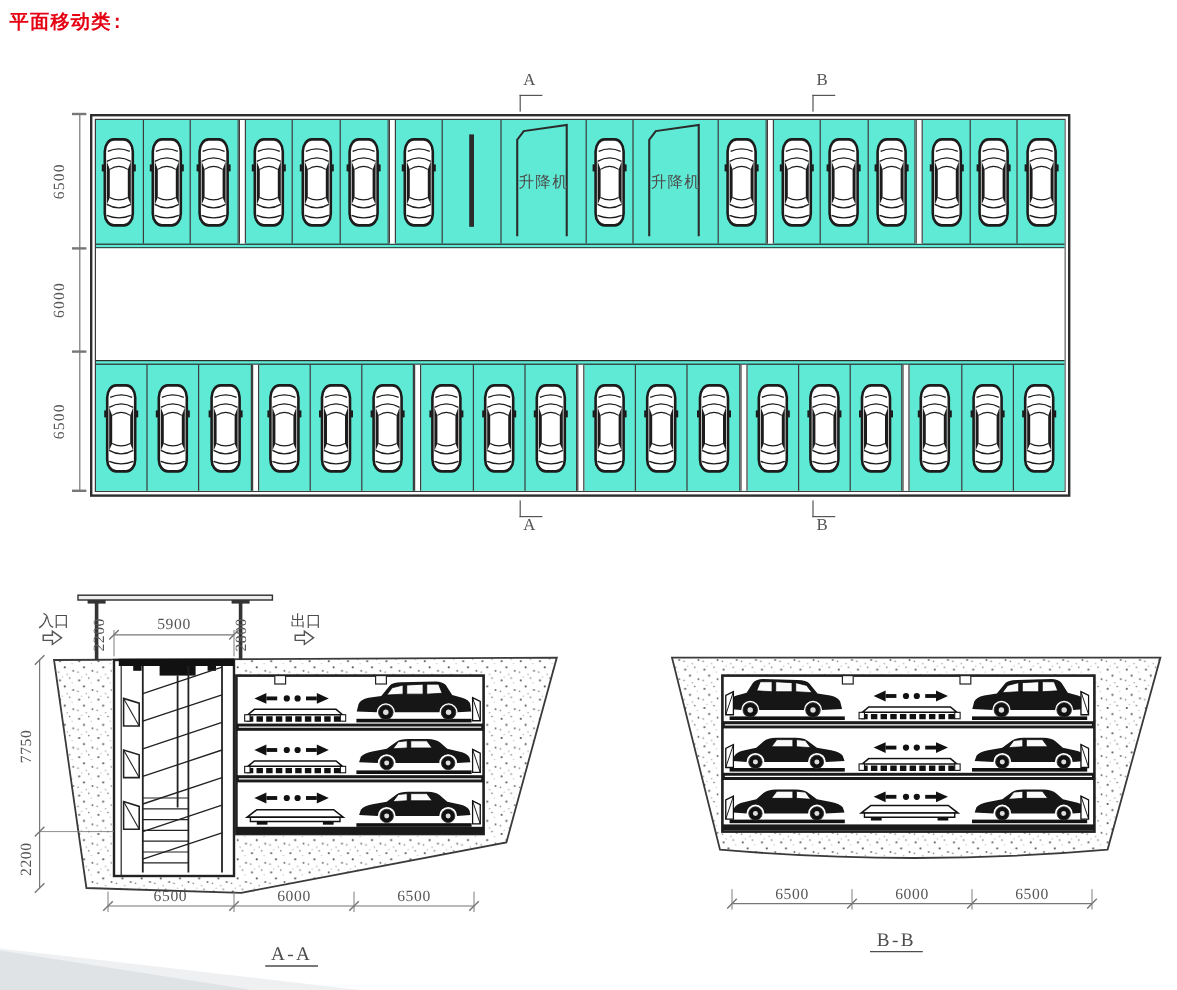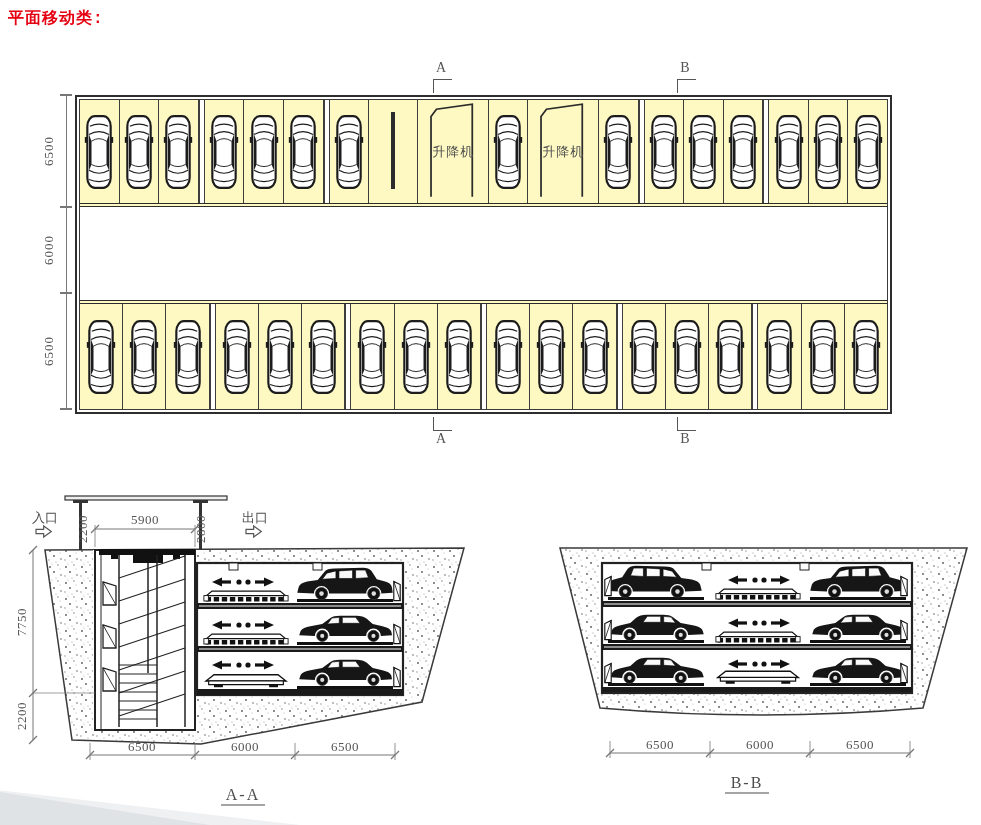--- a/index.html
+++ b/index.html
@@ -5,21 +5,21 @@
   html,body{margin:0;padding:0;background:#fff;}
   #canvas{position:relative;width:981px;height:825px;background:#ffffff;overflow:hidden;
           font-family:"Liberation Serif","DejaVu Serif",serif;color:#2b2b2b;}
   .abs{position:absolute;}
   
   #title{left:8px;top:8px;font-family:Liberation Mono, monospace;
          font-weight:bold;font-size:16px;color:#e50012;letter-spacing:1px;text-align:right;}
   
   #plan{left:75px;top:95px;width:813px;height:315px;border:2px solid #2e2e2e;background:#fff;}
   #plan-inner{position:absolute;inset:2px;border:1px solid #3a3a3a;}
-  .prow{position:absolute;left:0;right:0;display:flex;align-items:stretch;background:#fef9c3;}
+  .prow{position:absolute;left:0;right:0;display:flex;align-items:stretch;background:#5eead4;}
   #row-top{top:0;height:103px;border-bottom:4px double #2b2b2b;}
   #row-bottom{bottom:0;height:105px;border-top:4px double #2b2b2b;}
   .stall{flex:1 1 0;border-right:1px solid #3d3d3d;display:flex;align-items:center;justify-content:center;min-width:0;}
   .stall:last-child{border-right:none;}
   .sep{flex:0 0 4px;border-left:1px solid #3d3d3d;border-right:1px solid #3d3d3d;background:#fff;}
   .empty-stall{flex:1.25 1 0;border-right:1px solid #3d3d3d;position:relative;}
   .empty-bar{position:absolute;left:50%;top:12%;width:4px;height:74%;margin-left:-2px;background:#2b2b2b;}
   .lift-cell{flex:1.8 1 0;border-right:1px solid #3d3d3d;position:relative;}
   .lift-cell svg{position:absolute;inset:0;width:100%;height:100%;}
   .lift-label{position:absolute;left:0;right:0;top:50%;transform:translateY(-50%);

